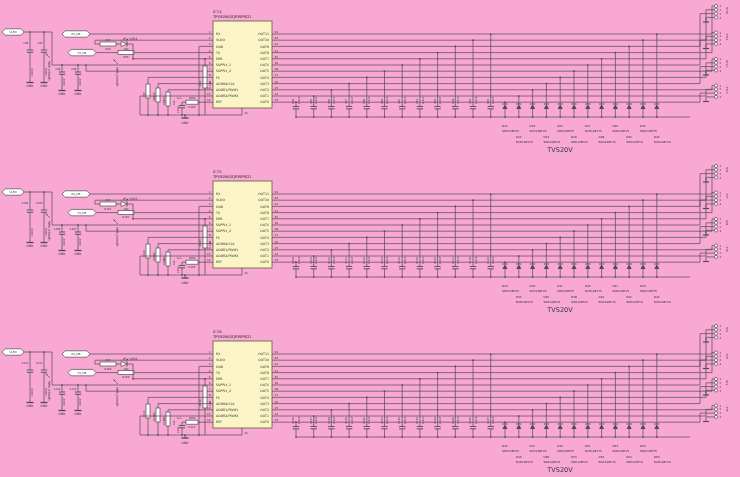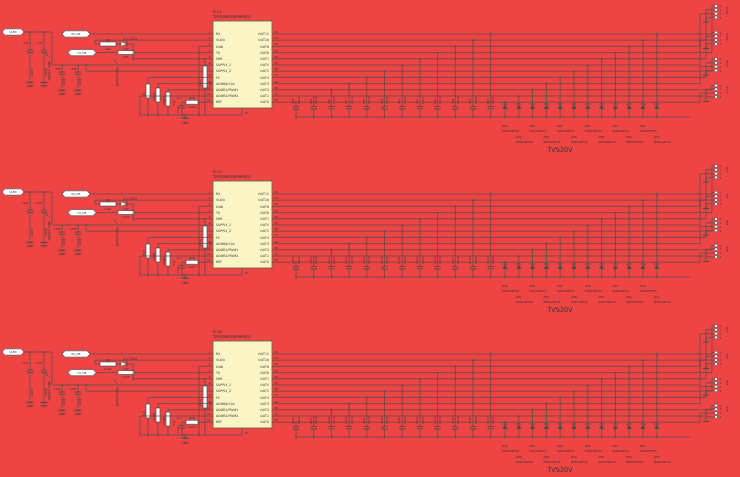--- a/index.html
+++ b/index.html
@@ -1,16 +1,16 @@
 <!DOCTYPE html>
 <html><head>
 <meta charset="utf-8">
 <style>
   html,body{margin:0;padding:0;background:#ffffff;}
-  .canvas{width:740px;height:477px;background:#ef4444;overflow:hidden;}
+  .canvas{width:740px;height:477px;background:#f9a8d4;overflow:hidden;}
   svg text{font-family:"DejaVu Sans","Liberation Sans",sans-serif;}
 </style>
 </head>
 <body>
 
 <div class="canvas">
   <svg id="schematic" width="740" height="477" viewBox="0 0 740 477" xmlns="http://www.w3.org/2000/svg">
       <g>
         <g>
           <text x="213" y="13" font-size="3.8" text-anchor="start" fill="#333333">IC14</text>

